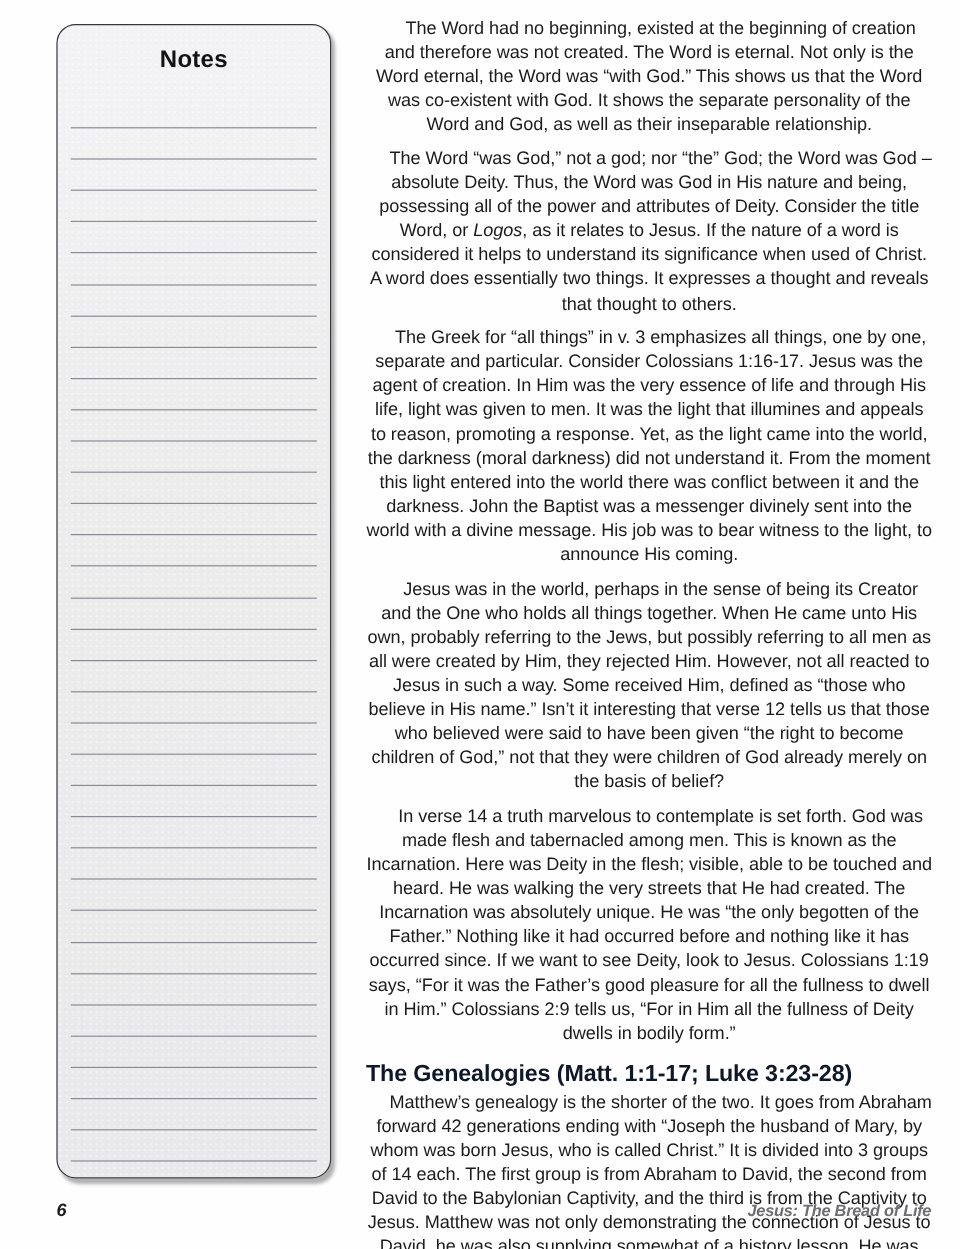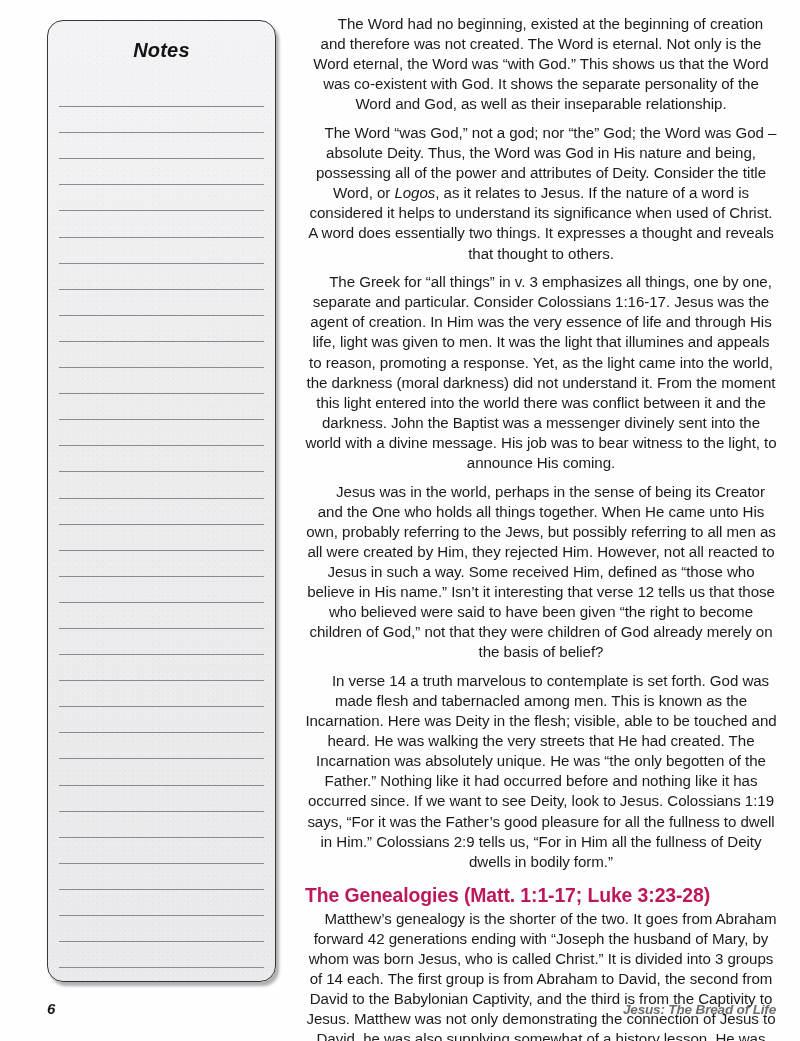--- a/index.html
+++ b/index.html
@@ -54,21 +54,20 @@
     position: absolute;
     top: 18px;
     left: 0;
     width: 100%;
     text-align: center;
     font-size: 20px;
     font-weight: bold;
     letter-spacing: 0.2px;
     color: #131313;
     z-index: 2;
-    font-style: italic;
   }
   .notes-lines {
     position: absolute;
     left: 11px;
     right: 11px;
     top: 60px;
     z-index: 2;
   }
   .note-line {
     height: 25.1px;
@@ -91,21 +90,21 @@
     color: #1b1b1b;
     letter-spacing: -0.05px;
   }
   .column p em { font-style: italic; }
 
   h2.section-heading {
     margin: 12px 0 2px 0;
     font-size: 19.4px;
     font-weight: bold;
     line-height: 23px;
-    color: #be185d;
+    color: #0f172a;
     letter-spacing: -0.1px;
   }
 
   
   .footer {
     position: absolute;
     left: 47px;
     right: 24px;
     top: 1000px;
     display: flex;

